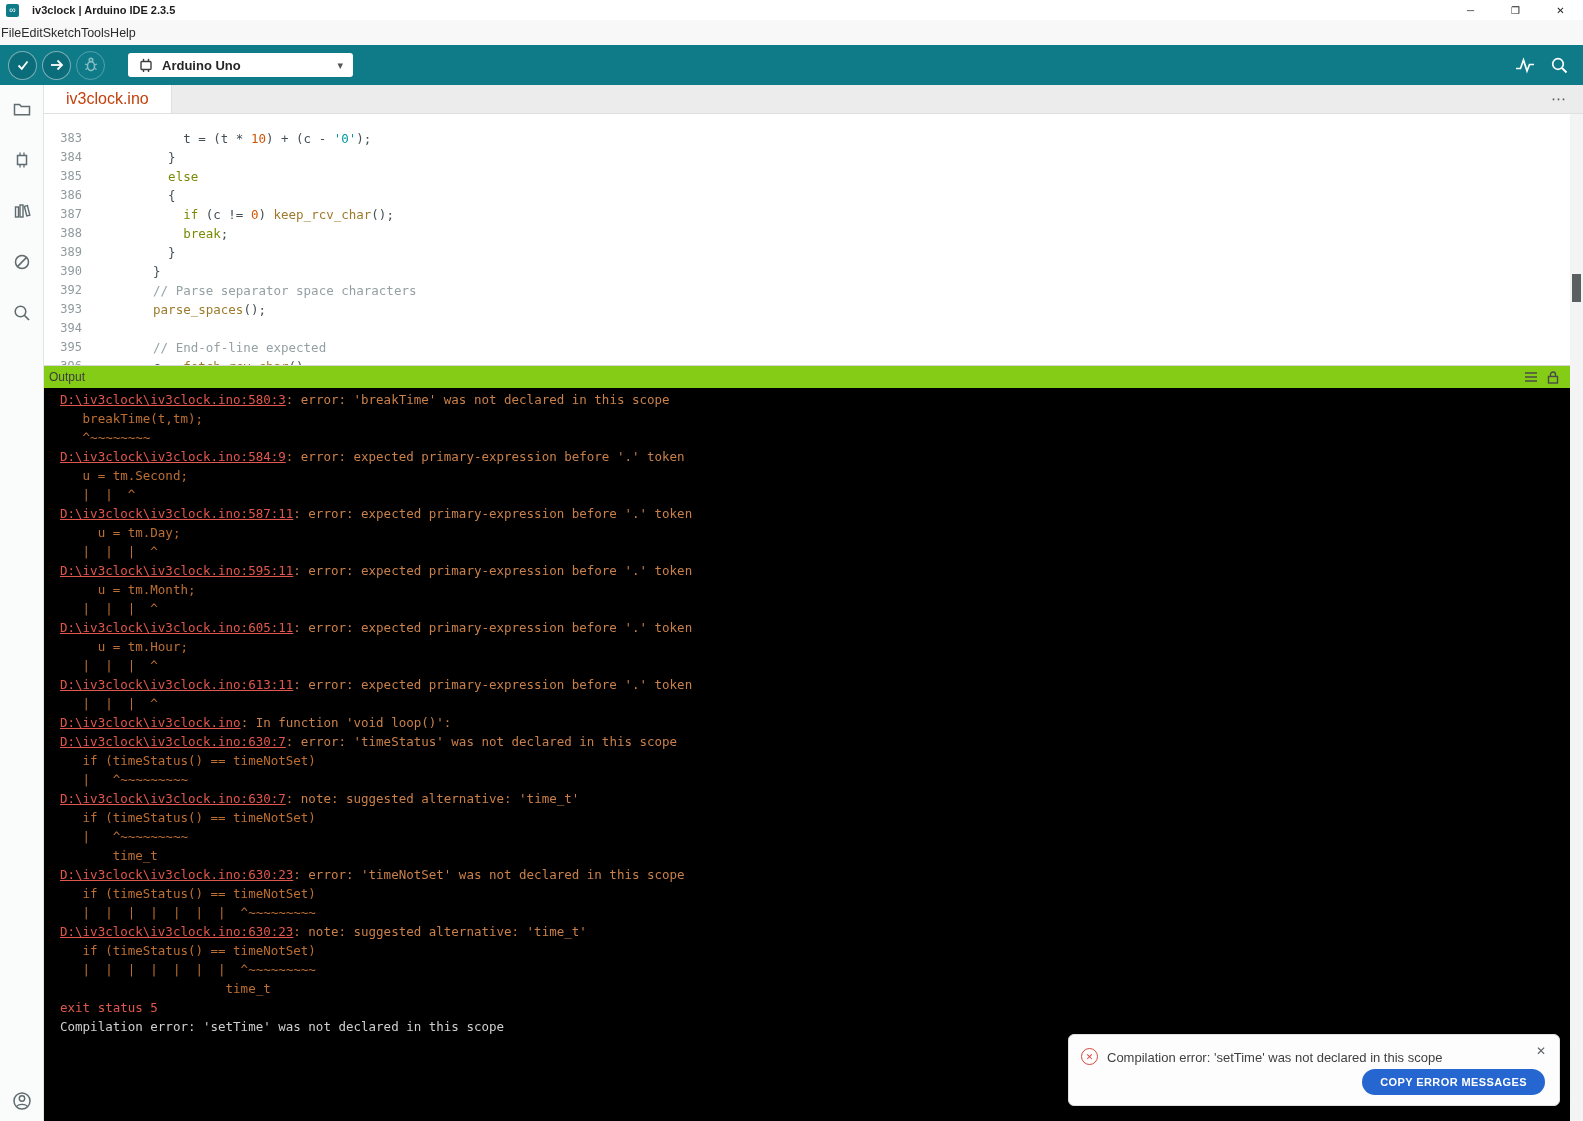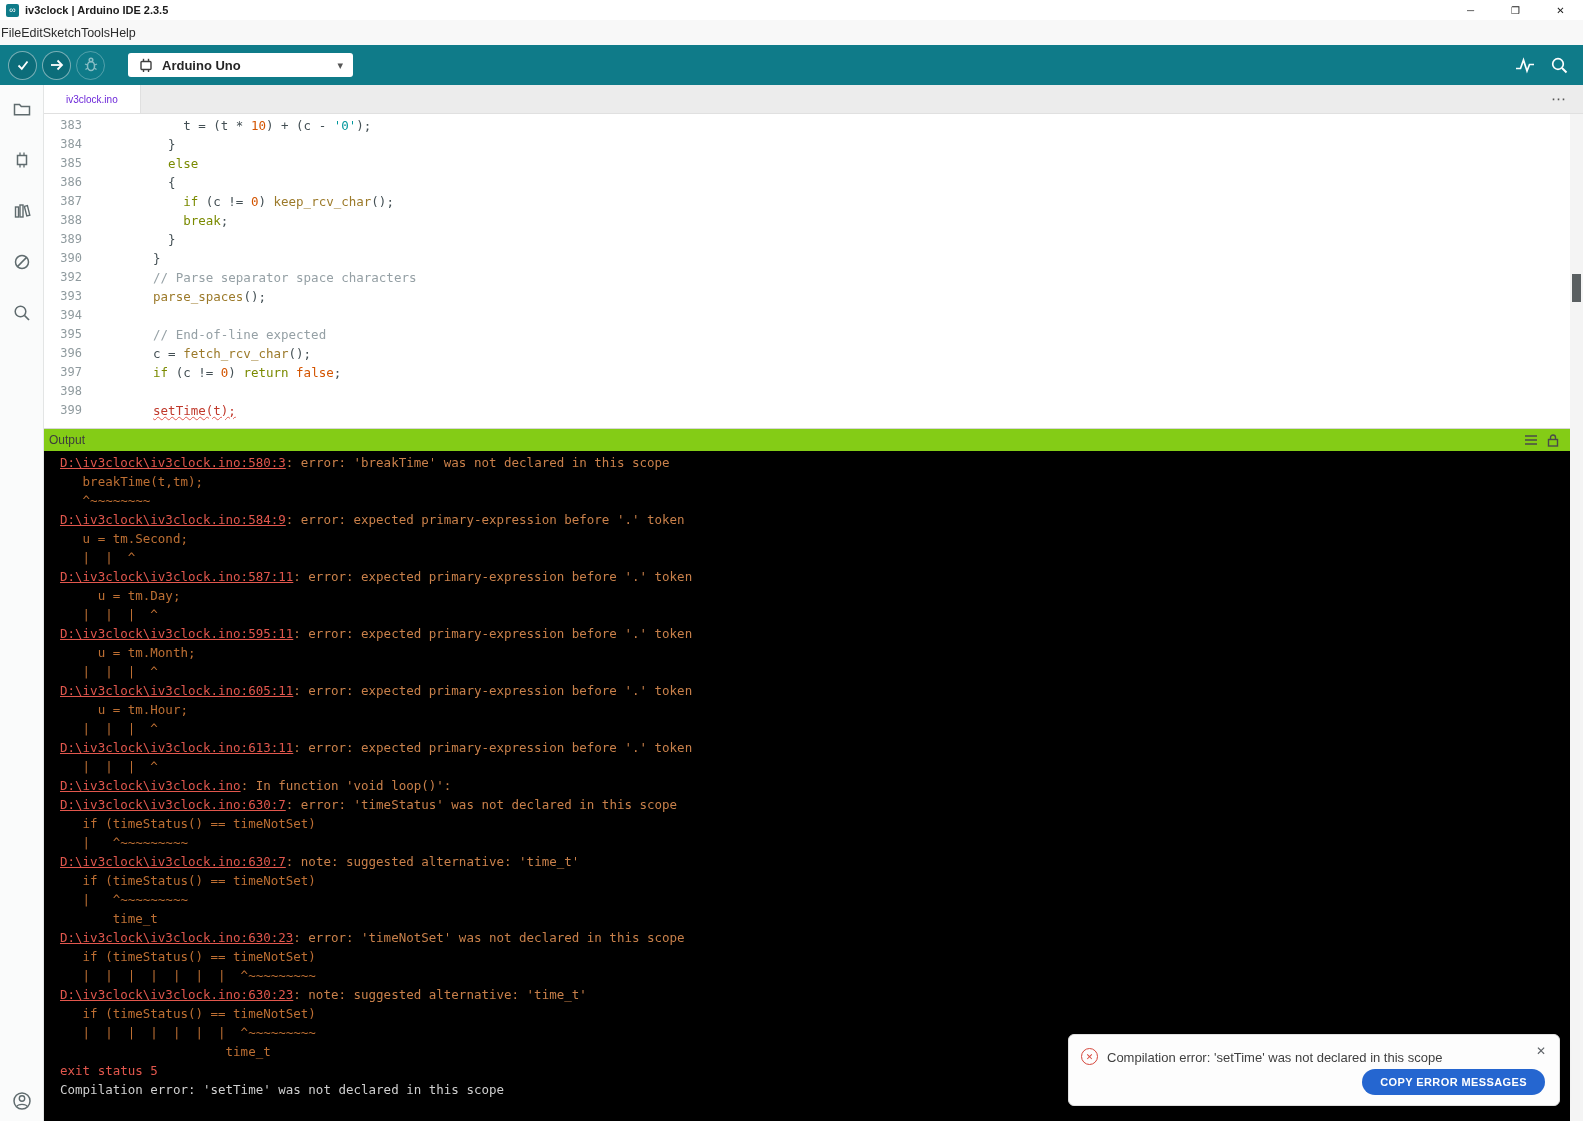--- a/index.html
+++ b/index.html
@@ -5,21 +5,21 @@
   * { margin:0; padding:0; box-sizing:border-box; }
   html,body { width:1583px; height:1121px; overflow:hidden; }
   body { font-family:"Liberation Sans", sans-serif; background:#ffffff; }
 
   .app { width:1583px; height:1121px; display:flex; flex-direction:column; position:relative; background:#fff; }
 
   
   .titlebar { height:20px; background:#ffffff; display:flex; align-items:center; padding-left:6px; flex:none; }
   .app-icon { width:13px; height:13px; background:#0f7b89; color:#fff; border-radius:2px; font-size:9px;
               display:flex; align-items:center; justify-content:center; line-height:13px; }
-  .win-title { font-size:11px; font-weight:700; color:#1c1c1c; margin-left:6px; }
+  .win-title { font-size:11px; font-weight:700; color:#1c1c1c; margin-left:13px; }
   .win-controls { margin-left:auto; display:flex; height:100%; }
   .wc { width:45px; height:20px; display:flex; align-items:center; justify-content:center; font-size:10px; color:#222; cursor:default; }
 
   
   .menubar { height:25px; background:#f8f8f8; display:flex; align-items:center; padding-left:1px; flex:none; }
   .menu-item { padding:0 0; font-size:12.5px; color:#2b2b2b; height:100%; display:flex; align-items:center; }
 
   
   .toolbar { height:40px; background:#0f7b89; display:flex; align-items:center; padding-left:8px; gap:5px; flex:none; }
   .tb-btn { width:29px; height:29px; border-radius:50%; background:#0c6d7a; border:1px solid rgba(255,255,255,.45);
@@ -35,26 +35,26 @@
   
   .content { flex:1; display:flex; min-height:0; }
   .sidebar { width:44px; background:#fafbfb; border-right:1px solid #e3e5e5; display:flex; flex-direction:column; align-items:center; flex:none; }
   .sb-icon { width:36px; height:36px; display:flex; align-items:center; justify-content:center; margin-bottom:15px; }
   .sb-icon:first-child { margin-top:6px; }
   .sb-account { margin-top:auto; margin-bottom:2px; width:36px; height:30px; display:flex; align-items:flex-start; justify-content:center; overflow:hidden; }
 
   .main { flex:1; display:flex; flex-direction:column; min-width:0; position:relative; }
 
   .tabbar { height:29px; background:#ececec; border-bottom:1px solid #e0e0e0; display:flex; align-items:stretch; flex:none; }
-  .tab { background:#ffffff; padding:0 22px; display:flex; align-items:center; font-size:10px; color:#6d28d9;
+  .tab { background:#ffffff; padding:0 22px; display:flex; align-items:center; font-size:16px; color:#c2410c;
          border-right:1px solid #e0e0e0; }
   .tab-more { margin-left:auto; display:flex; align-items:center; padding-right:16px; color:#555; font-size:15px; letter-spacing:1px; }
 
   
-  .editor { height:314px; background:#ffffff; overflow:hidden; padding-top:2px; flex:none;
+  .editor { height:251px; background:#ffffff; overflow:hidden; padding-top:15px; flex:none;
             font-family:"DejaVu Sans Mono", monospace; font-size:12.5px; line-height:19px; }
   .ed-line { display:flex; height:19px; }
   .ed-num { width:38px; flex:none; text-align:right; color:#8f9a9e; font-size:12px; }
   .ed-code { white-space:pre; padding-left:56px; color:#434f54; }
   .tk-p { color:#434f54; }
   .tk-k { color:#7a8a00; }
   .tk-n { color:#d35400; }
   .tk-s { color:#00979c; }
   .tk-c { color:#95a0a5; }
   .tk-f { color:#9c7a2a; }

